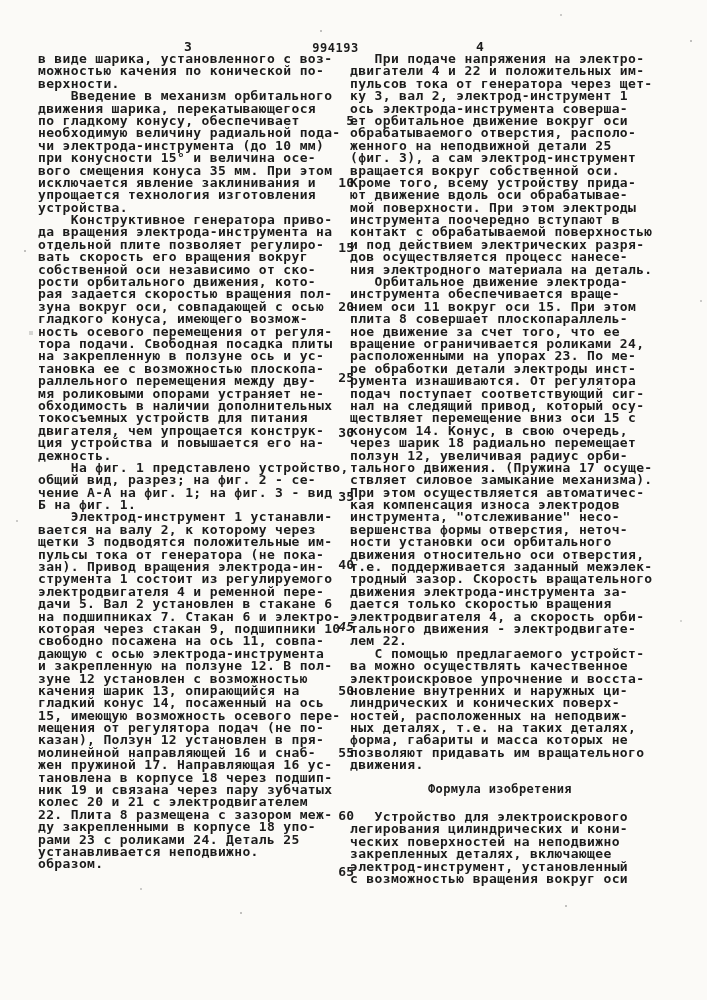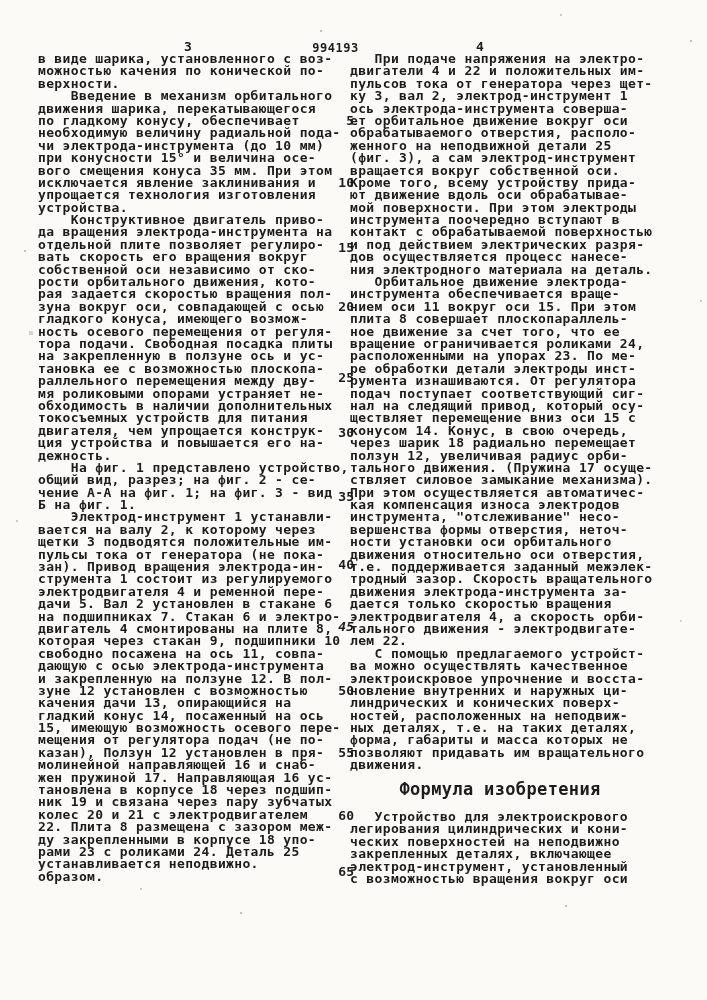--- a/index.html
+++ b/index.html
@@ -23,21 +23,21 @@
   .col {
     position:absolute; top:53px;
   }
   .col-left  { left:38px;  width:322px; }
   .col-right { left:350px; width:330px; }
   .text-line {
     white-space:pre; font-size:13px; line-height:12.4px;
     font-weight:bold; letter-spacing:0.35px; height:12.4px;
   }
   .claims-heading {
-    white-space:pre; font-size:17px; line-height:12.4px;
+    white-space:pre; font-size:12px; line-height:12.4px;
     font-weight:bold; letter-spacing:0.35px;
     text-align:center; width:300px;
     margin-top:11px; margin-bottom:16px;
   }
   .gutter-number {
     position:absolute; left:326px; width:28px; text-align:right;
     font-size:13px; line-height:12.4px; font-weight:bold; letter-spacing:0;
   }
   .noise { position:absolute; left:0; top:0; width:2px; height:2px; pointer-events:none;
     background:transparent;
@@ -75,21 +75,21 @@
       <div class="text-line">    Введение в механизм орбитального</div>
       <div class="text-line">движения шарика, перекатывающегося</div>
       <div class="text-line">по гладкому конусу, обеспечивает</div>
       <div class="text-line">необходимую величину радиальной пода-</div>
       <div class="text-line">чи электрода-инструмента (до 10 мм)</div>
       <div class="text-line">при конусности 15° и величина осе-</div>
       <div class="text-line">вого смещения конуса 35 мм. При этом</div>
       <div class="text-line">исключается явление заклинивания и</div>
       <div class="text-line">упрощается технология изготовления</div>
       <div class="text-line">устройства.</div>
-      <div class="text-line">    Конструктивное двигатель приво-</div>
+      <div class="text-line">    Конструктивное генератора приво-</div>
       <div class="text-line">да вращения электрода-инструмента на</div>
       <div class="text-line">отдельной плите позволяет регулиро-</div>
       <div class="text-line">вать скорость его вращения вокруг</div>
       <div class="text-line">собственной оси независимо от ско-</div>
       <div class="text-line">рости орбитального движения, кото-</div>
       <div class="text-line">рая задается скоростью вращения пол-</div>
       <div class="text-line">зуна вокруг оси, совпадающей с осью</div>
       <div class="text-line">гладкого конуса, имеющего возмож-</div>
       <div class="text-line">ность осевого перемещения от регуля-</div>
       <div class="text-line">тора подачи. Свободная посадка плиты</div>
@@ -108,27 +108,26 @@
       <div class="text-line">Б на фиг. 1.</div>
       <div class="text-line">    Электрод-инструмент 1 устанавли-</div>
       <div class="text-line">вается на валу 2, к которому через</div>
       <div class="text-line">щетки 3 подводятся положительные им-</div>
       <div class="text-line">пульсы тока от генератора (не пока-</div>
       <div class="text-line">зан). Привод вращения электрода-ин-</div>
       <div class="text-line">струмента 1 состоит из регулируемого</div>
       <div class="text-line">электродвигателя 4 и ременной пере-</div>
       <div class="text-line">дачи 5. Вал 2 установлен в стакане 6</div>
       <div class="text-line">на подшипниках 7. Стакан 6 и электро-</div>
-      <div class="text-line">двигатель 4 смонтированы на плите 8,</div>
       <div class="text-line">которая через стакан 9, подшипники 10</div>
       <div class="text-line">свободно посажена на ось 11, совпа-</div>
       <div class="text-line">дающую с осью электрода-инструмента</div>
       <div class="text-line">и закрепленную на ползуне 12. В пол-</div>
       <div class="text-line">зуне 12 установлен с возможностью</div>
-      <div class="text-line">качения дачи 13, опирающийся на</div>
+      <div class="text-line">качения шарик 13, опирающийся на</div>
       <div class="text-line">гладкий конус 14, посаженный на ось</div>
       <div class="text-line">15, имеющую возможность осевого пере-</div>
       <div class="text-line">мещения от регулятора подач (не по-</div>
       <div class="text-line">казан), Ползун 12 установлен в пря-</div>
       <div class="text-line">молинейной направляющей 16 и снаб-</div>
       <div class="text-line">жен пружиной 17. Направляющая 16 ус-</div>
       <div class="text-line">тановлена в корпусе 18 через подшип-</div>
       <div class="text-line">ник 19 и связана через пару зубчатых</div>
       <div class="text-line">колес 20 и 21 с электродвигателем</div>
       <div class="text-line">22. Плита 8 размещена с зазором меж-</div>

